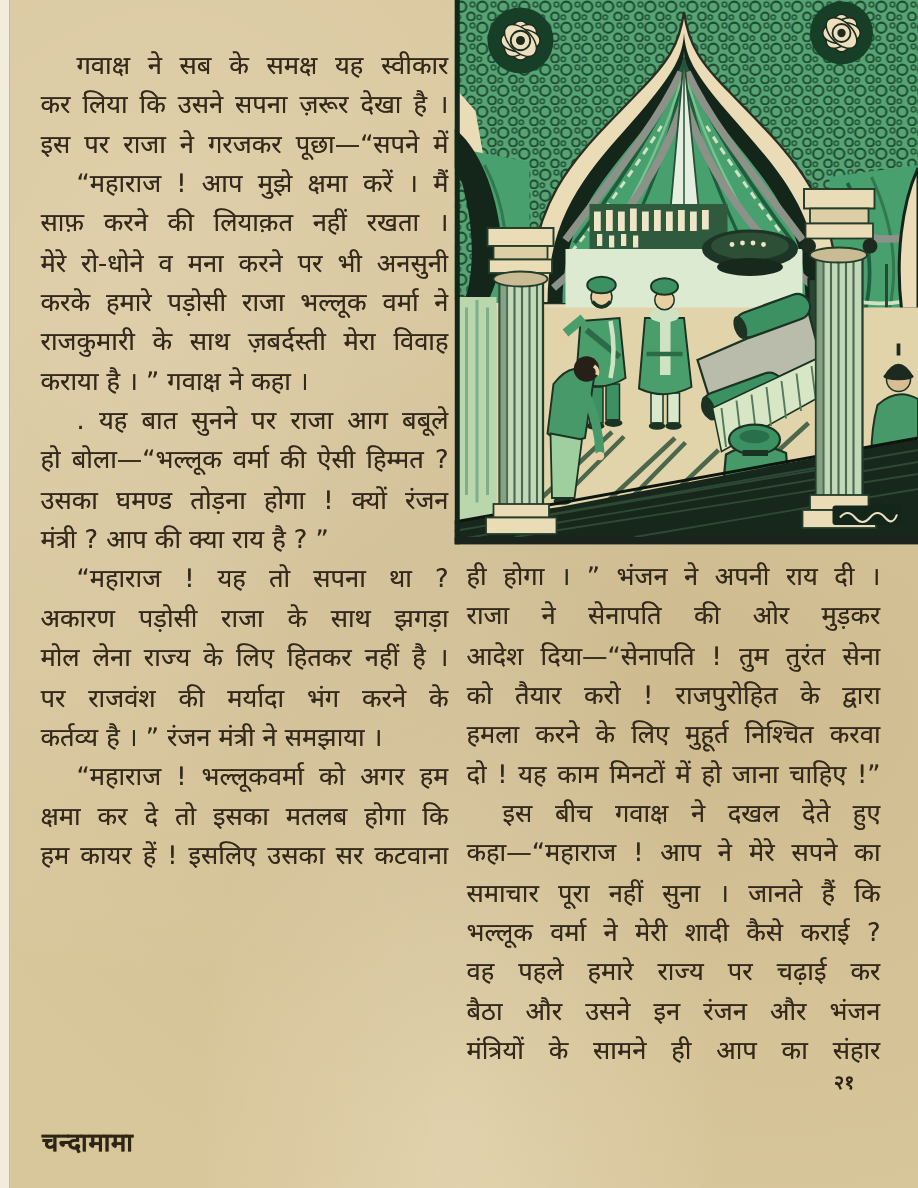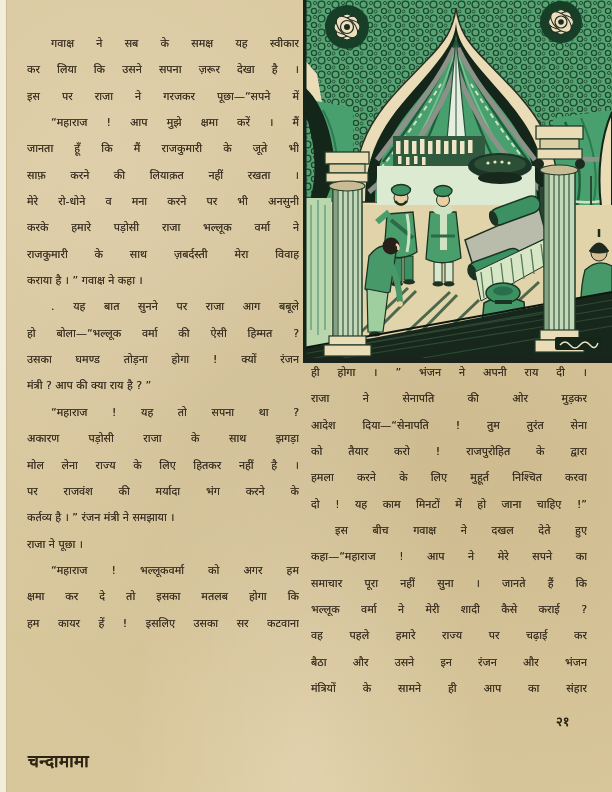--- a/index.html
+++ b/index.html
@@ -19,27 +19,27 @@
     position:absolute;left:0;top:0;width:6px;height:792px;
     background:#f2ecdb;border-right:1px solid #c9ba93;
   }
   .illo{
     position:absolute;left:303px;top:0;width:309px;height:363px;
   }
   .illo svg{display:block;}
   .col{
     position:absolute;
     color:#33291b;
-    font-size:11px;
+    font-size:17px;
     line-height:26.35px;
     overflow:hidden;
     text-shadow:0 0 .4px rgba(51,41,27,.55);
   }
   .col-left{left:27px;top:31px;width:272px;height:716px;}
-  .col-right{left:311px;top:360px;width:276px;height:372px;}
+  .col-right{left:311px;top:372px;width:276px;height:372px;}
   .tline{
     text-align:justify;
     text-align-last:justify;
     text-justify:inter-word;
     height:26.35px;
     white-space:normal;
   }
   .tline.ind{padding-left:24px;}
   .tline.end{text-align-last:left;}
   .footer-title{
@@ -331,36 +331,34 @@
       <rect x="0" y="0" width="3.5" height="363" fill="#14251a"></rect>
       <rect x="0" y="358" width="309" height="5" fill="#1a241c"></rect>
     </svg>
   </div>
 
   <div class="col col-left">
       <div class="tline ind">गवाक्ष ने सब के समक्ष यह स्वीकार</div>
       <div class="tline">कर लिया कि उसने सपना ज़रूर देखा है ।</div>
       <div class="tline">इस पर राजा ने गरजकर पूछा—“सपने में</div>
       <div class="tline ind">“महाराज ! आप मुझे क्षमा करें । मैं</div>
-      <div class="tline">जानता हूँ कि मैं राजकुमारी के जूते भी</div>
       <div class="tline">साफ़ करने की लियाक़त नहीं रखता ।</div>
       <div class="tline">मेरे रो-धोने व मना करने पर भी अनसुनी</div>
       <div class="tline">करके हमारे पड़ोसी राजा भल्लूक वर्मा ने</div>
       <div class="tline">राजकुमारी के साथ ज़बर्दस्ती मेरा विवाह</div>
       <div class="tline end">कराया है । ” गवाक्ष ने कहा ।</div>
       <div class="tline ind">. यह बात सुनने पर राजा आग बबूले</div>
       <div class="tline">हो बोला—“भल्लूक वर्मा की ऐसी हिम्मत ?</div>
       <div class="tline">उसका घमण्ड तोड़ना होगा ! क्यों रंजन</div>
       <div class="tline end">मंत्री ? आप की क्या राय है ? ”</div>
       <div class="tline ind">“महाराज ! यह तो सपना था ?</div>
       <div class="tline">अकारण पड़ोसी राजा के साथ झगड़ा</div>
       <div class="tline">मोल लेना राज्य के लिए हितकर नहीं है ।</div>
       <div class="tline">पर राजवंश की मर्यादा भंग करने के</div>
       <div class="tline end">कर्तव्य है । ” रंजन मंत्री ने समझाया ।</div>
-      <div class="tline end">राजा ने पूछा ।</div>
       <div class="tline ind">“महाराज ! भल्लूकवर्मा को अगर हम</div>
       <div class="tline">क्षमा कर दे तो इसका मतलब होगा कि</div>
       <div class="tline">हम कायर हें ! इसलिए उसका सर कटवाना</div>
     </div>
   <div class="col col-right">
       <div class="tline">ही होगा । ” भंजन ने अपनी राय दी ।</div>
       <div class="tline">राजा ने सेनापति की ओर मुड़कर</div>
       <div class="tline">आदेश दिया—“सेनापति ! तुम तुरंत सेना</div>
       <div class="tline">को तैयार करो ! राजपुरोहित के द्वारा</div>
       <div class="tline">हमला करने के लिए मुहूर्त निश्चित करवा</div>

